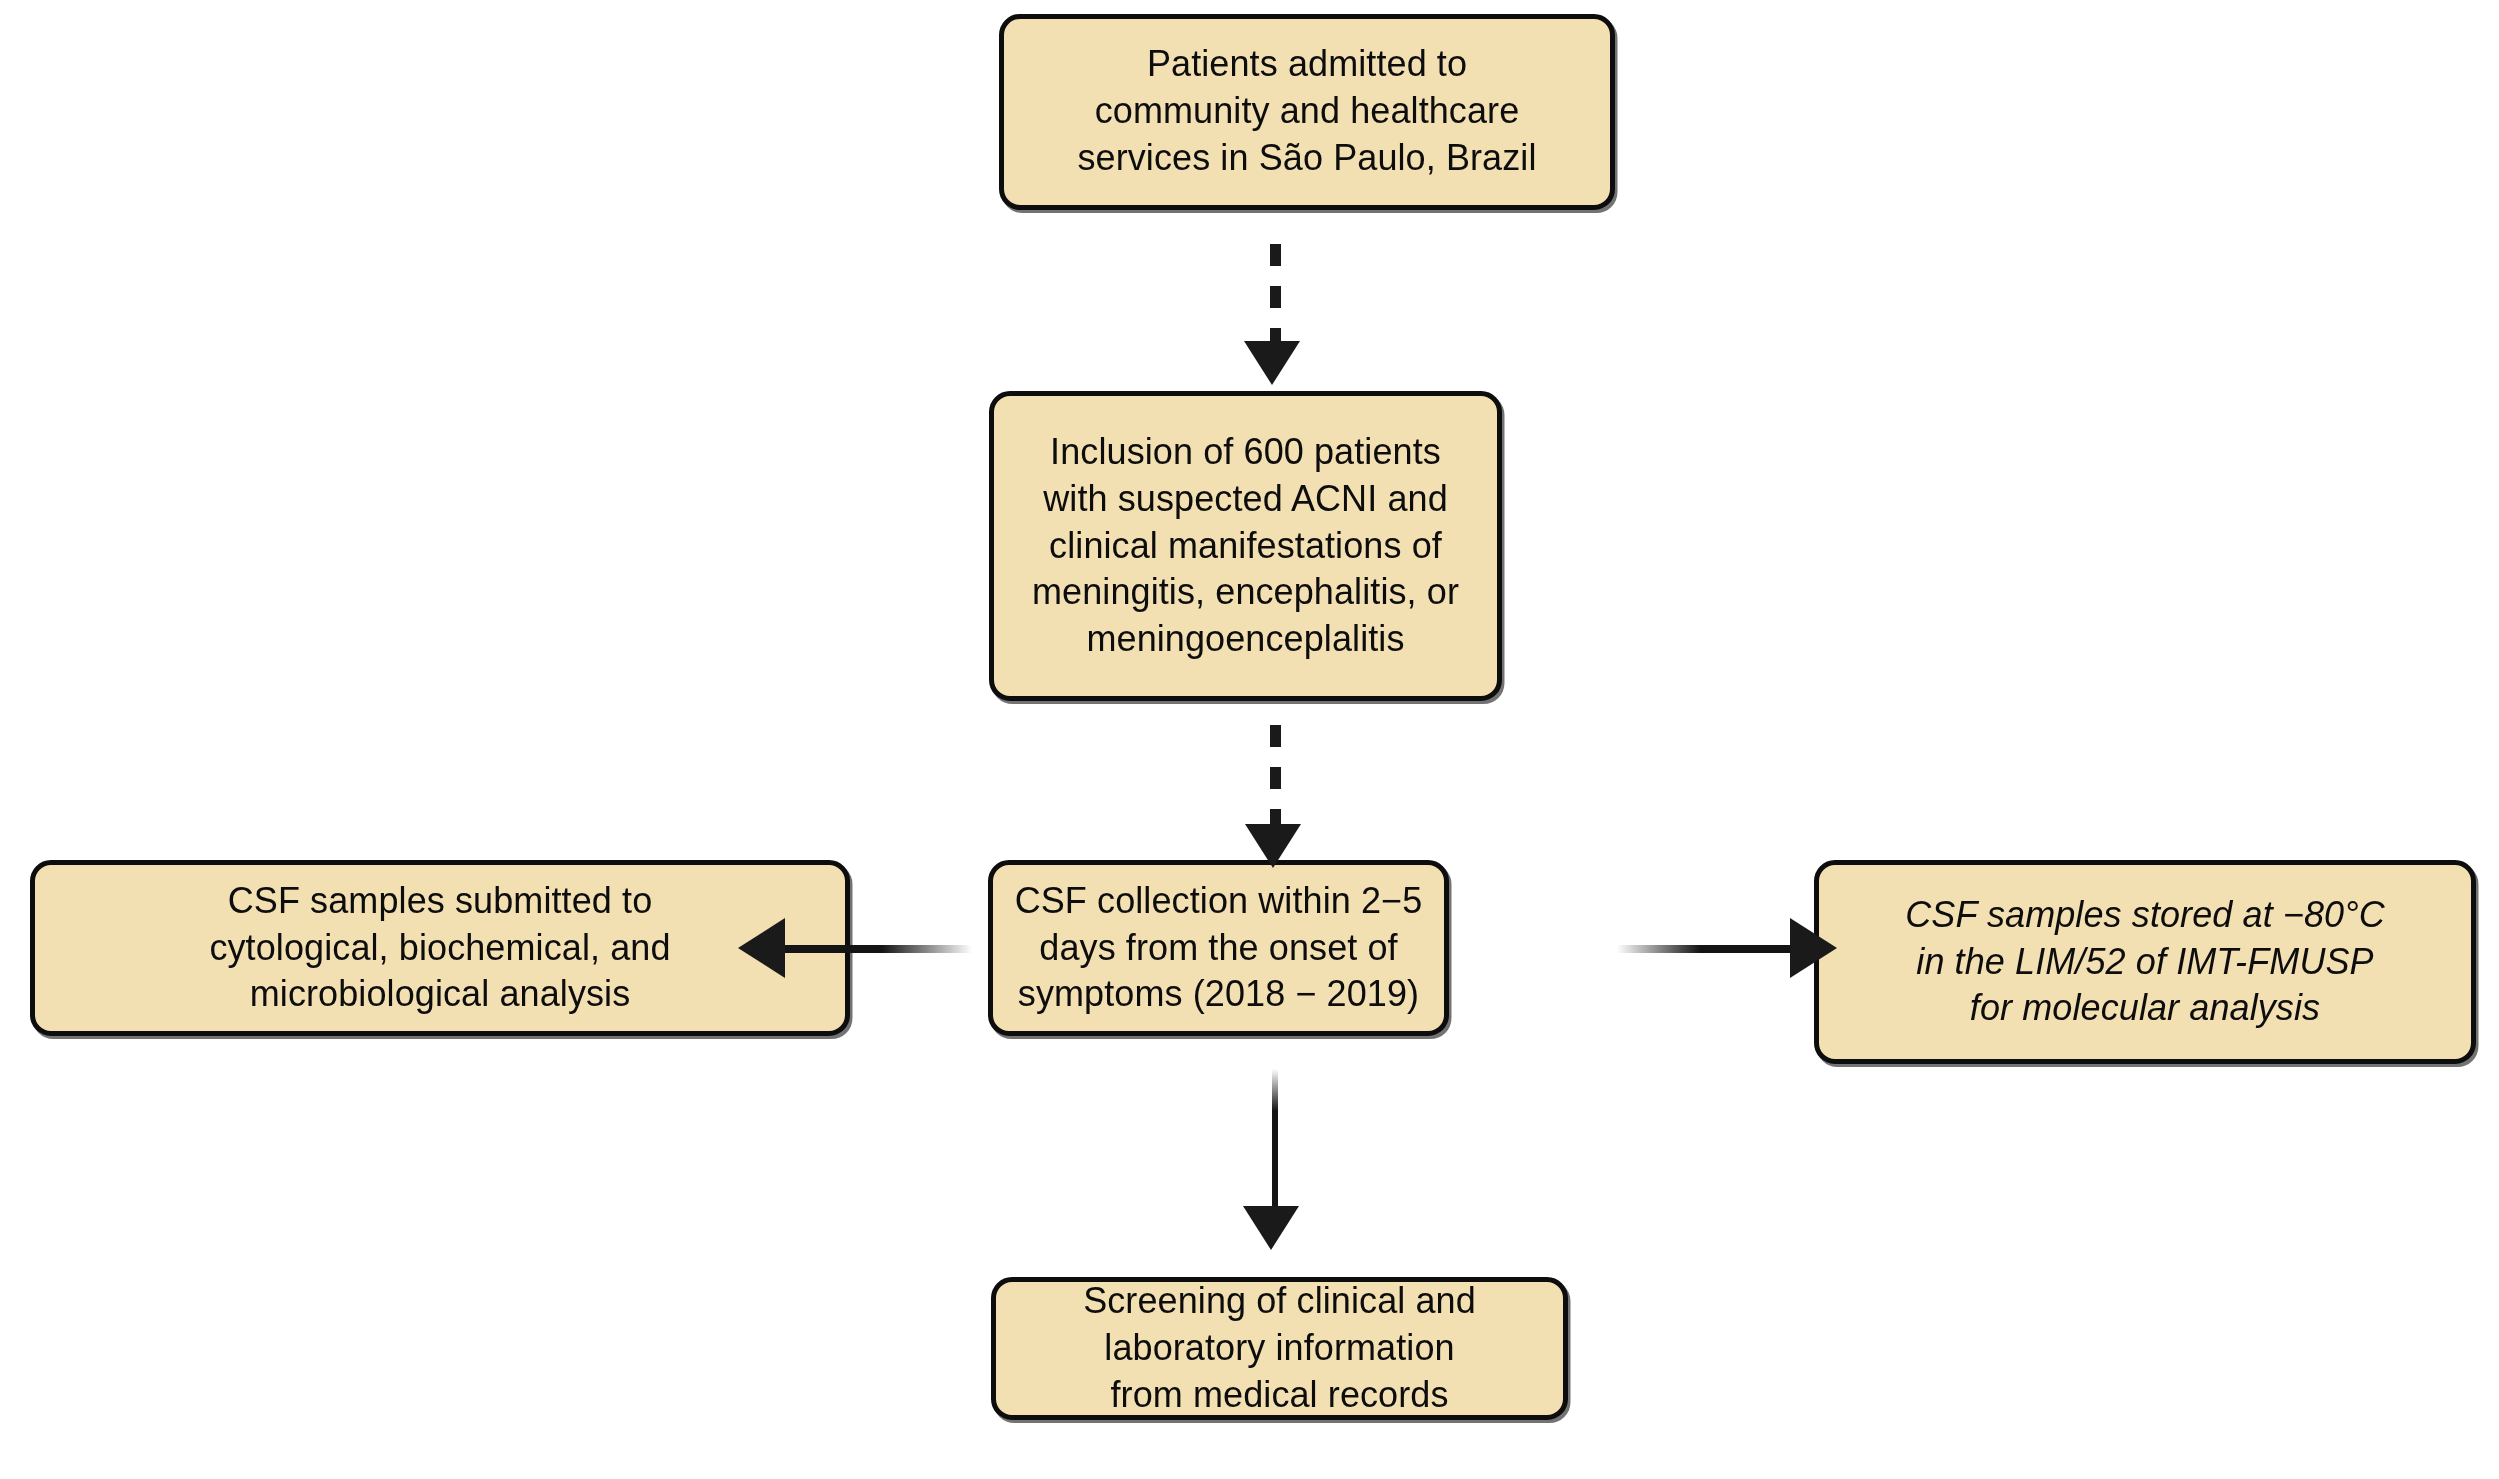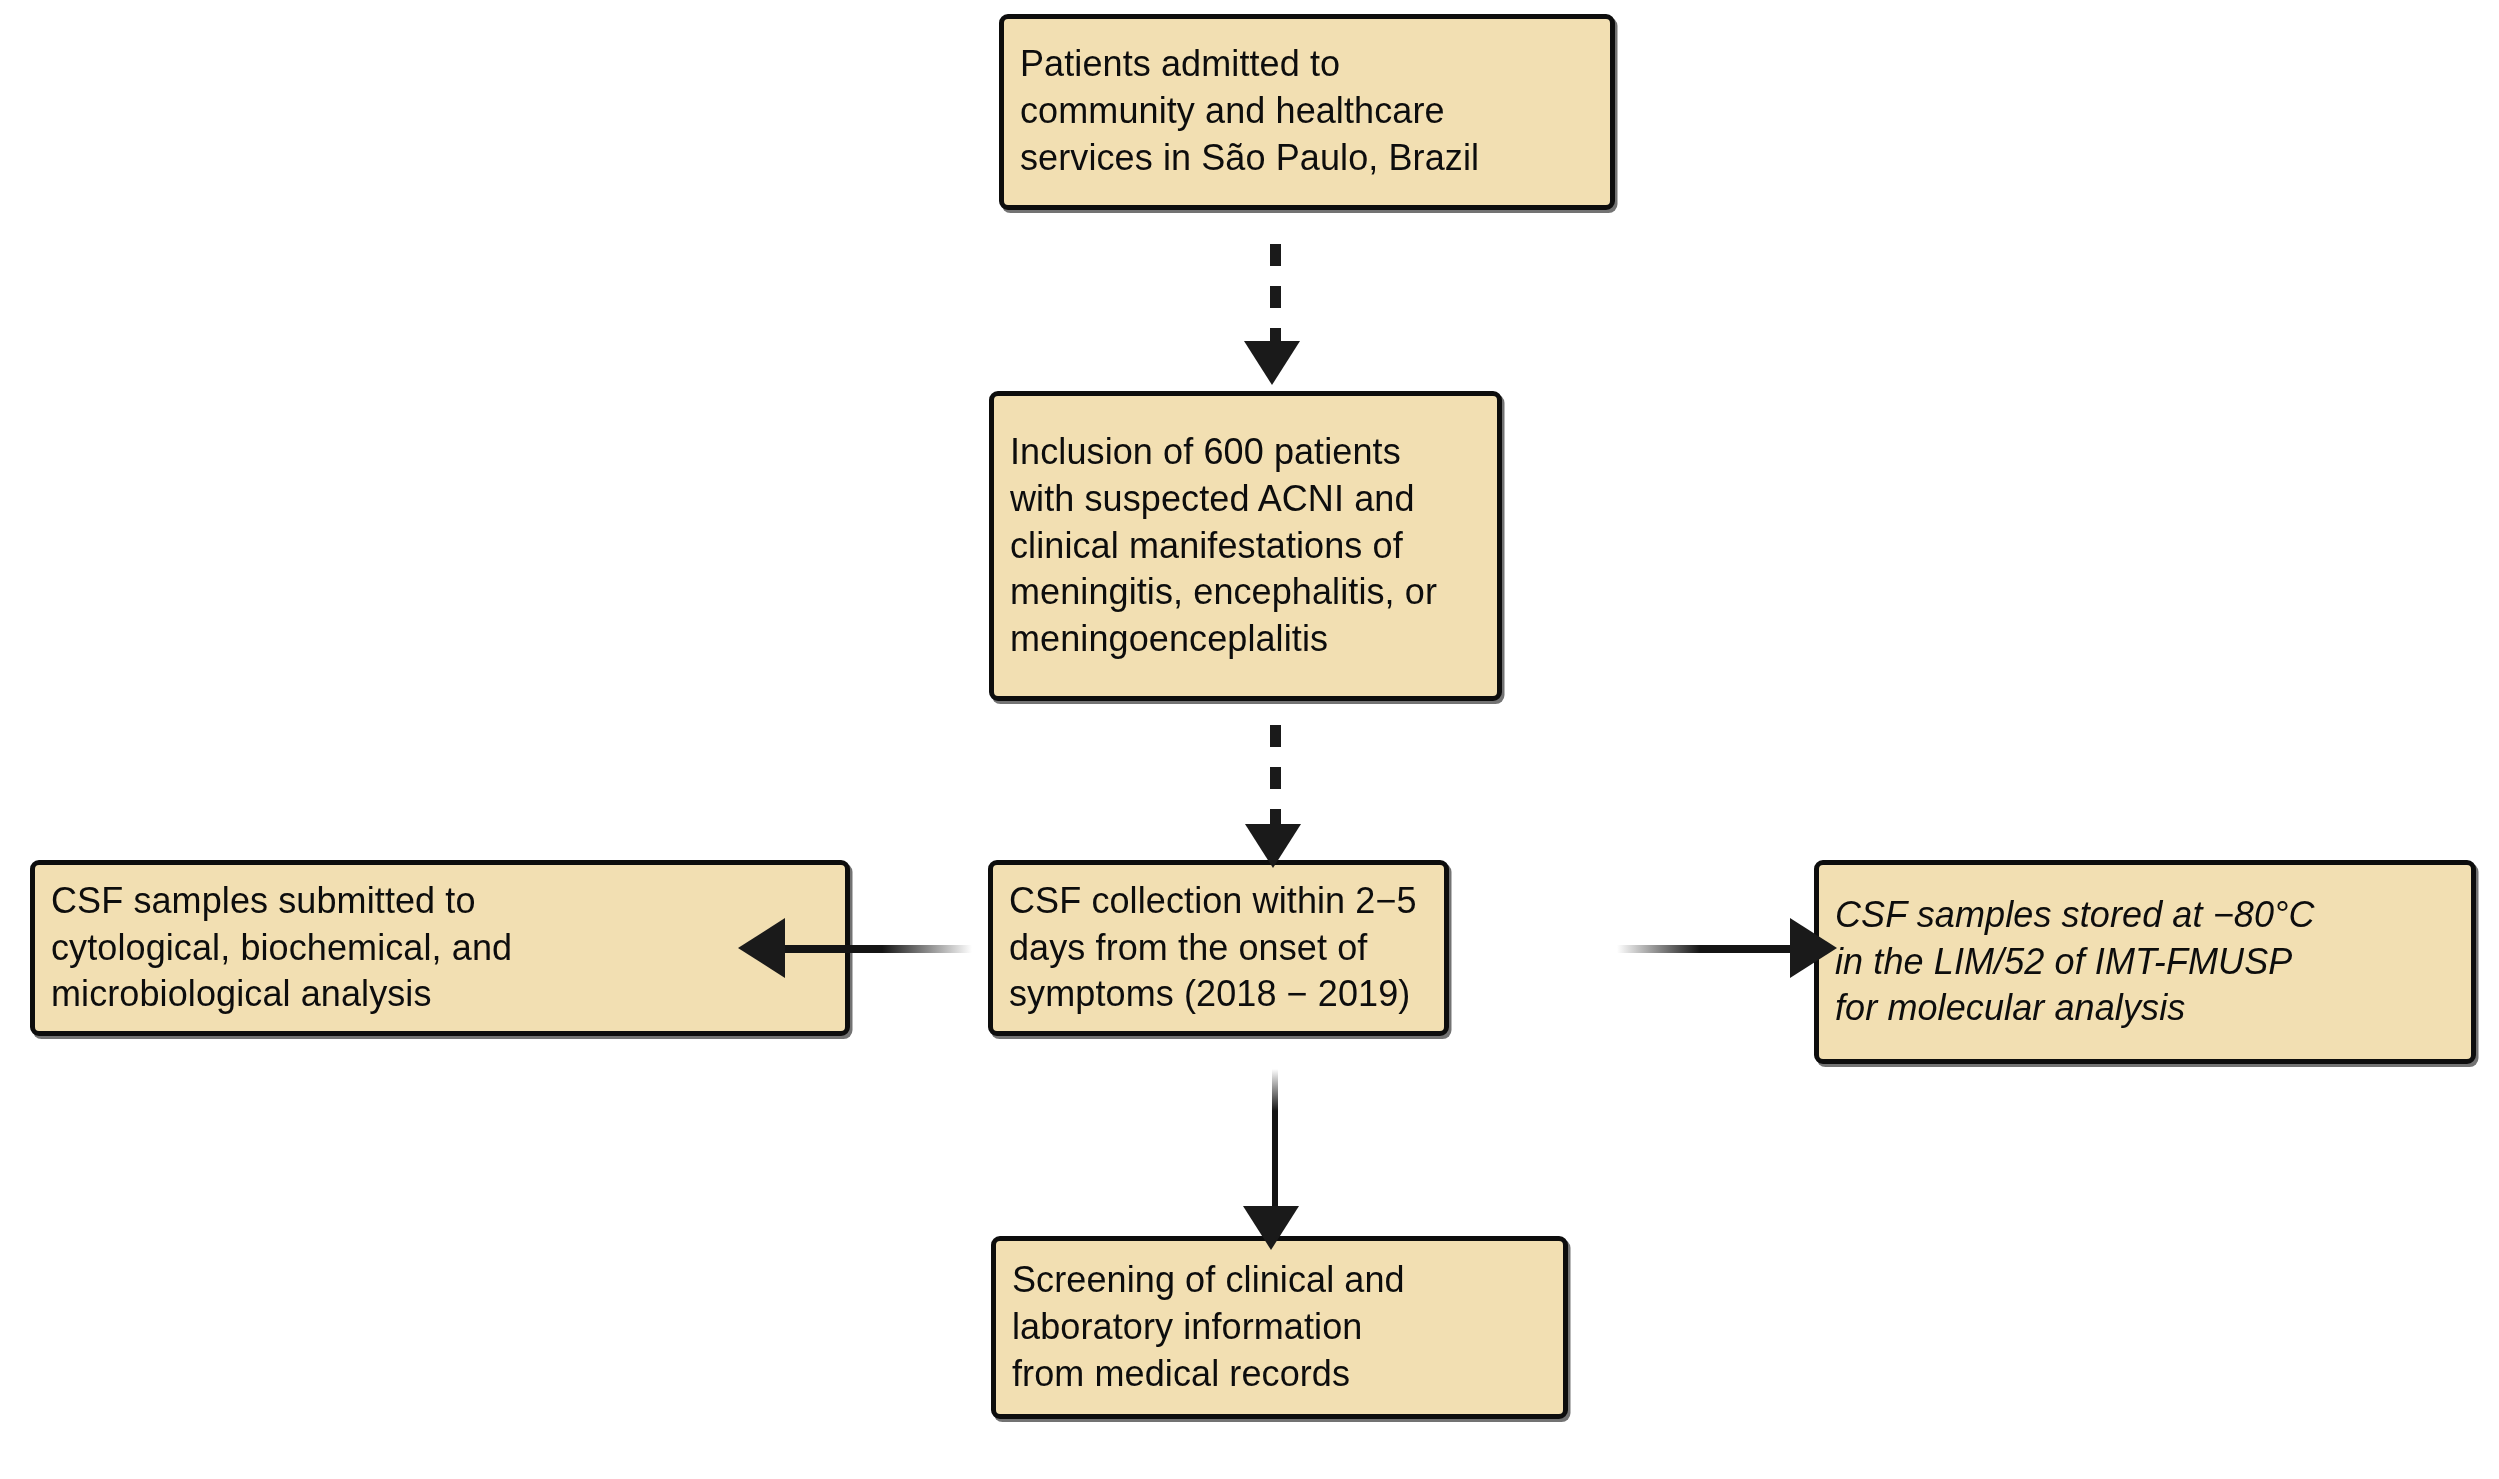--- a/index.html
+++ b/index.html
@@ -16,45 +16,46 @@
     width: 2500px;
     height: 1479px;
     background: #ffffff;
     overflow: hidden;
   }
   .node {
     position: absolute;
     box-sizing: border-box;
     background: #F2DFB2;
     border: 5.6px solid #0d0d0d;
-    border-radius: 9px;
+    border-radius: 21px;
     display: flex;
     align-items: center;
     justify-content: center;
+    text-align: center;
     color: #0d0d0d;
     font-family: "Liberation Sans", sans-serif;
     font-size: 36px;
     line-height: 1.30;
     letter-spacing: 0.1px;
     padding: 6.2px 16px;
     box-shadow: 2.5px 3.1px 0 rgba(0,0,0,0.55);
   }
   .node-text {
     display: block;
     white-space: pre-line;
     width: 100%;
   }
 
   
   #node-admitted   { left: 999px; top: 13.7px;   width: 616px;  height: 196px; }
   #node-inclusion  { left: 989px; top: 391px;  width: 513px; height: 310px; }
   #node-csf        { left: 988px; top: 860px; width: 461px;  height: 176px; }
   #node-analysis   { left: 30px;   top: 860px; width: 820px; height: 176px; }
   #node-stored     { left: 1814px; top: 860px; width: 662px; height: 204px; font-style: italic; }
-  #node-screening  { left: 991px; top: 1236px; width: 577px;  height: 183px; }
+  #node-screening  { left: 991px; top: 1277px; width: 577px;  height: 143px; }
 
   
   .conn { position: absolute; }
 
   
   .v-dash-line {
     position: absolute;
     width: 10.6px;
     background-image: linear-gradient(
         to bottom,

